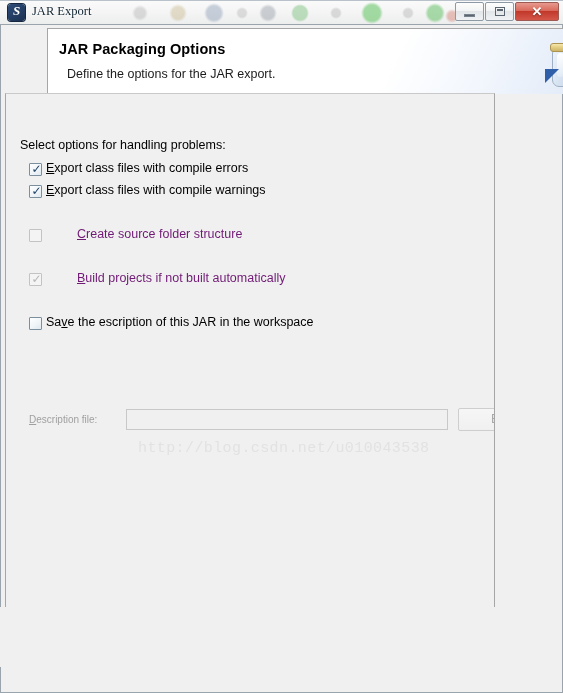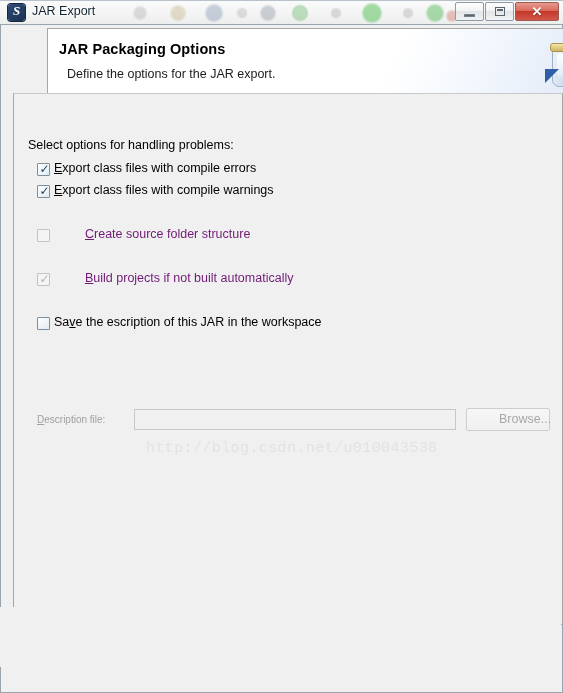--- a/index.html
+++ b/index.html
@@ -76,20 +76,21 @@
     color: #ffffff;
   }
 
   #window-title {
     position: absolute;
     left: 32px; top: 4px;
     font-size: 12.5px;
     color: #10232f;
     white-space: nowrap;
     text-shadow: 0 0 3px #ffffff, 0 0 3px #ffffff, 0 0 2px #ffffff;
+    font-family: Liberation Serif, serif;
   }
 
   
   .winbtn {
     position: absolute;
     top: 2px;
     height: 19px;
     box-sizing: border-box;
     border: 1px solid #8d9aa6;
     border-radius: 2px;
@@ -218,22 +219,22 @@
     position: absolute;
     left: 0px; top: 33px;
     width: 0; height: 0;
     border-left: 14px solid #2f5fa8;
     border-bottom: 14px solid transparent;
   }
 
   
   #content {
     position: absolute;
-    left: 12px; top: 68px;
-    width: 550px;
+    left: 4px; top: 68px;
+    width: 490px;
     height: 532px;
     box-sizing: border-box;
     border: 1px solid #a6a6a6;
     border-top: 1px solid #c9c9c9;
     background: #f0f0f0;
     overflow: hidden;
   }
 
   .group-label {
     position: absolute;

